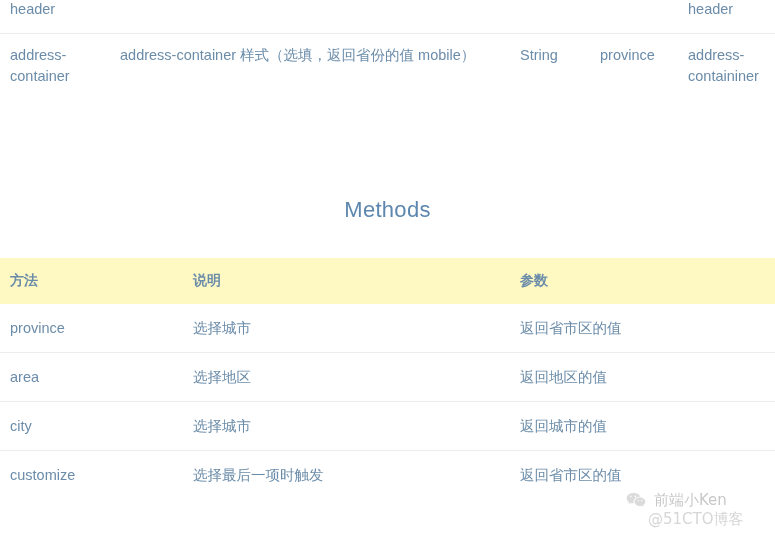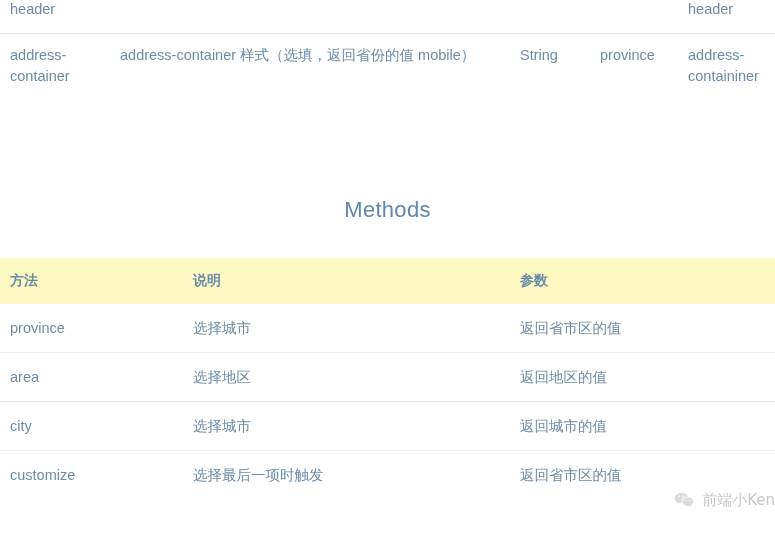--- a/index.html
+++ b/index.html
@@ -102,21 +102,20 @@
     width: 149px;
     height: 52px;
     pointer-events: none;
     user-select: none;
   }
   .wm-row {
     display: flex;
     align-items: center;
     gap: 8px;
     height: 22px;
-    justify-content: flex-end;
   }
   .wm-icon {
     width: 20px;
     height: 16px;
     opacity: 0.30;
     flex: 0 0 auto;
   }
   .wm-name {
     font-size: 15px;
     line-height: 18px;
@@ -215,13 +214,14 @@
         <path d="M8.6 1.1C4.3 1.1 0.8 3.9 0.8 7.3c0 1.9 1.1 3.6 2.9 4.8l-0.7 2.2 2.5-1.3c0.9 0.3 1.9 0.4 3.1 0.4 0.2 0 0.5 0 0.7 0C9.1 12.8 9 12.2 9 11.6c0-3.4 3.3-6.1 7.4-6.1 0.3 0 0.5 0 0.8 0C16.5 2.9 12.9 1.1 8.6 1.1z" fill="#8a8a8a"></path>
         <circle cx="5.9" cy="5.2" r="0.95" fill="#ffffff"></circle>
         <circle cx="11.1" cy="5.2" r="0.95" fill="#ffffff"></circle>
         <path d="M23.2 11.5c0-2.8-2.9-5.1-6.5-5.1s-6.5 2.3-6.5 5.1 2.9 5.1 6.5 5.1c0.8 0 1.6-0.1 2.3-0.3l2.1 1.1-0.6-1.8C22 14.6 23.2 13.2 23.2 11.5z" fill="#8a8a8a"></path>
         <circle cx="14.7" cy="10.1" r="0.8" fill="#ffffff"></circle>
         <circle cx="18.9" cy="10.1" r="0.8" fill="#ffffff"></circle>
       </svg>
     </span>
     <span class="wm-name">前端小Ken</span>
   </div>
+  <div class="wm-sub">@51CTO博客</div>
 </div>
 
 </body></html>

